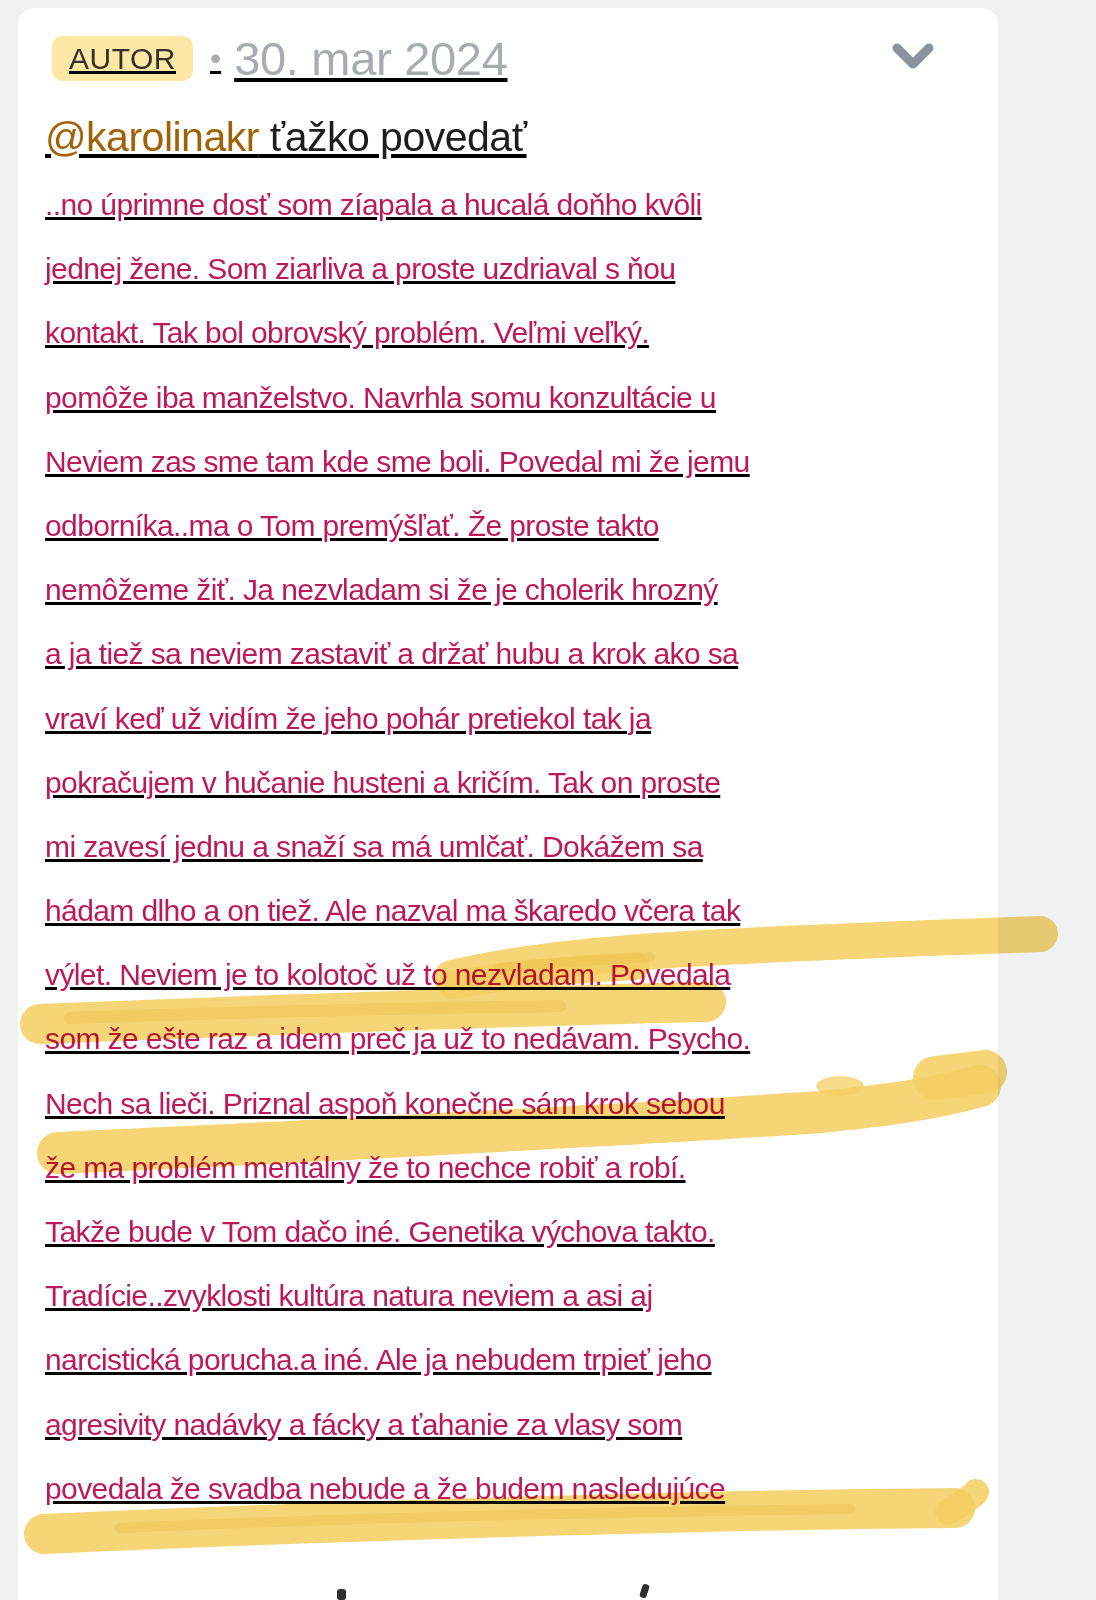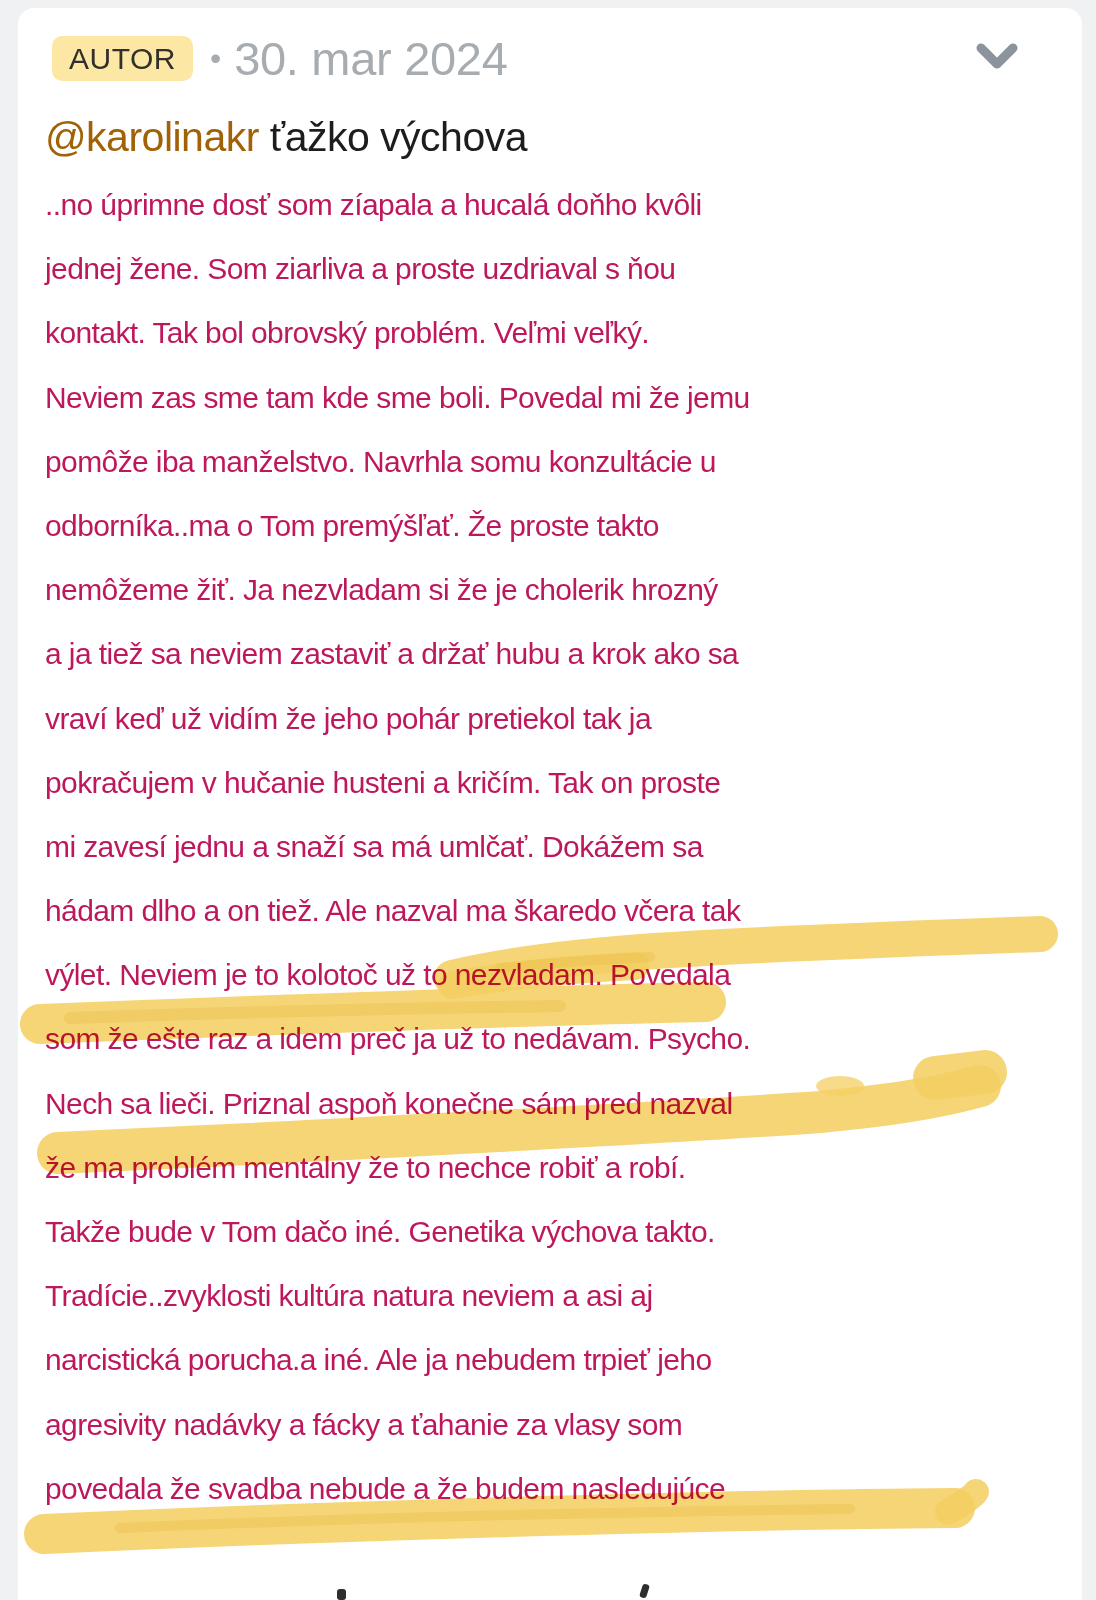--- a/index.html
+++ b/index.html
@@ -6,23 +6,24 @@
   html, body { width: 1096px; height: 1600px; }
   body {
     position: relative;
     background: #eff1f2;
     font-family: "Liberation Sans", "DejaVu Sans", sans-serif;
     overflow: hidden;
   }
   .card {
     position: absolute;
     left: 18px; top: 8px;
-    width: 1064px; height: 1592px;
+    width: 980px; height: 1592px;
     background: #ffffff;
     border-radius: 16px 16px 0 0;
+    text-decoration: underline;
   }
   
   .header {
     display: flex;
     align-items: center;
     margin: 27px 30px 0 34px;
     height: 46px;
   }
   .badge {
     display: inline-block;
@@ -109,39 +110,39 @@
     <button class="collapse-btn">
       <span>
         <svg width="44" height="28" viewBox="0 0 44 28">
           <polyline points="5,5 21,21 37,5" fill="none" stroke="#8b949d" stroke-width="9" stroke-linecap="round" stroke-linejoin="round"></polyline>
         </svg>
       </span>
     </button>
   </div>
 
   <div class="first-line">
-    <span class="mention">@karolinakr</span><span> ťažko výchova</span>
+    <span class="mention">@karolinakr</span><span> ťažko povedať</span>
   </div>
 
   <div class="body-text">
       <div class="line">..no úprimne dosť som zíapala a hucalá doňho kvôli</div>
       <div class="line">jednej žene. Som ziarliva a proste uzdriaval s ňou</div>
       <div class="line">kontakt. Tak bol obrovský problém. Veľmi veľký.</div>
+      <div class="line">pomôže iba manželstvo. Navrhla somu konzultácie u</div>
       <div class="line">Neviem zas sme tam kde sme boli. Povedal mi že jemu</div>
-      <div class="line">pomôže iba manželstvo. Navrhla somu konzultácie u</div>
       <div class="line">odborníka..ma o Tom premýšľať. Že proste takto</div>
       <div class="line">nemôžeme žiť. Ja nezvladam si že je cholerik hrozný</div>
       <div class="line">a ja tiež sa neviem zastaviť a držať hubu a krok ako sa</div>
       <div class="line">vraví keď už vidím že jeho pohár pretiekol tak ja</div>
       <div class="line">pokračujem v hučanie husteni a kričím. Tak on proste</div>
       <div class="line">mi zavesí jednu a snaží sa má umlčať. Dokážem sa</div>
       <div class="line">hádam dlho a on tiež. Ale nazval ma škaredo včera tak</div>
       <div class="line">výlet. Neviem je to kolotoč už to nezvladam. Povedala</div>
       <div class="line">som že ešte raz a idem preč ja už to nedávam. Psycho.</div>
-      <div class="line">Nech sa lieči. Priznal aspoň konečne sám pred nazval</div>
+      <div class="line">Nech sa lieči. Priznal aspoň konečne sám krok sebou</div>
       <div class="line">že ma problém mentálny že to nechce robiť a robí.</div>
       <div class="line">Takže bude v Tom dačo iné. Genetika výchova takto.</div>
       <div class="line">Tradície..zvyklosti kultúra natura neviem a asi aj</div>
       <div class="line">narcistická porucha.a iné. Ale ja nebudem trpieť jeho</div>
       <div class="line">agresivity nadávky a fácky a ťahanie za vlasy som</div>
       <div class="line">povedala že svadba nebude a že budem nasledujúce</div>
     </div>
 
 </div>
 

